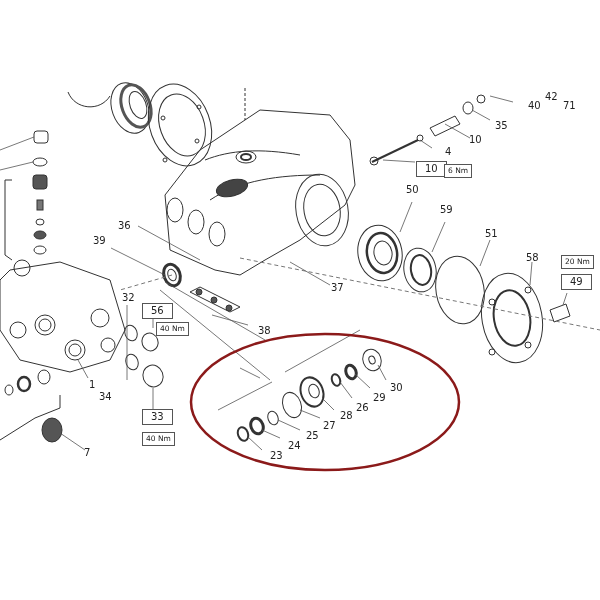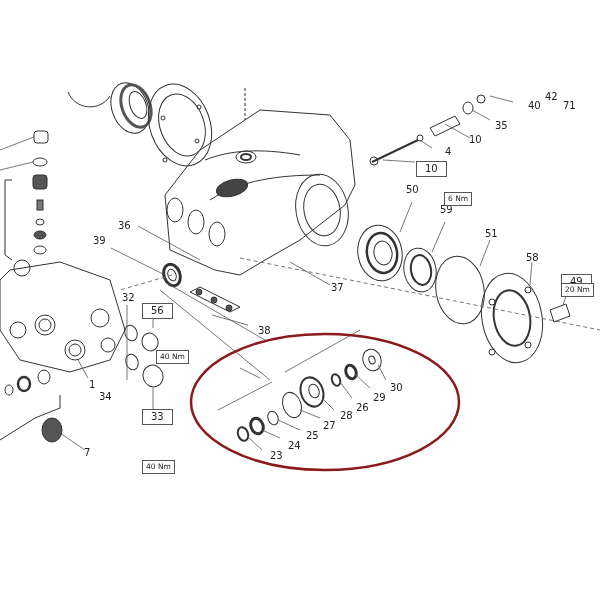--- a/index.html
+++ b/index.html
@@ -1,20 +1,20 @@
 <!DOCTYPE html>
 <html><head>
 <meta charset="utf-8">
 <style>
   html, body { margin:0; padding:0; background:#ffffff; }
   body { width:600px; height:600px; position:relative; overflow:hidden; font-family:"DejaVu Sans", sans-serif; }
   #canvas { position:absolute; left:0; top:0; width:600px; height:600px; }
   .lbl { position:absolute; font-size:10px; color:#222; line-height:1; white-space:nowrap; }
   .boxed { position:absolute; border:1px solid #555; background:#fff; font-size:10px; color:#222; padding:2px 8px; line-height:1; white-space:nowrap; }
-  .torque { position:absolute; border:1px solid #555; background:#fff; font-size:7.5px; color:#222; padding:2px 3px; line-height:1; white-space:nowrap;margin-top:28px; }
+  .torque { position:absolute; border:1px solid #555; background:#fff; font-size:7.5px; color:#222; padding:2px 3px; line-height:1; white-space:nowrap; }
 </style>
 </head>
 <body>
 
 <div id="canvas">
 <svg width="600" height="600" viewBox="0 0 600 600" style="position:absolute;left:0;top:0">
   <g fill="none" stroke="#333" stroke-width="1">
 
     <path d="M68 92 C75 110 100 112 110 96"></path>
 

